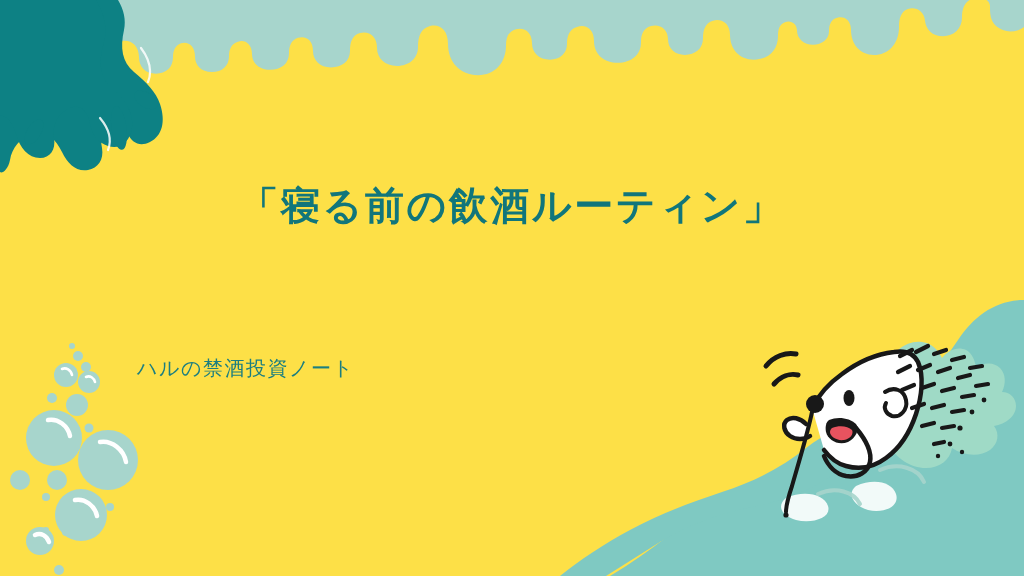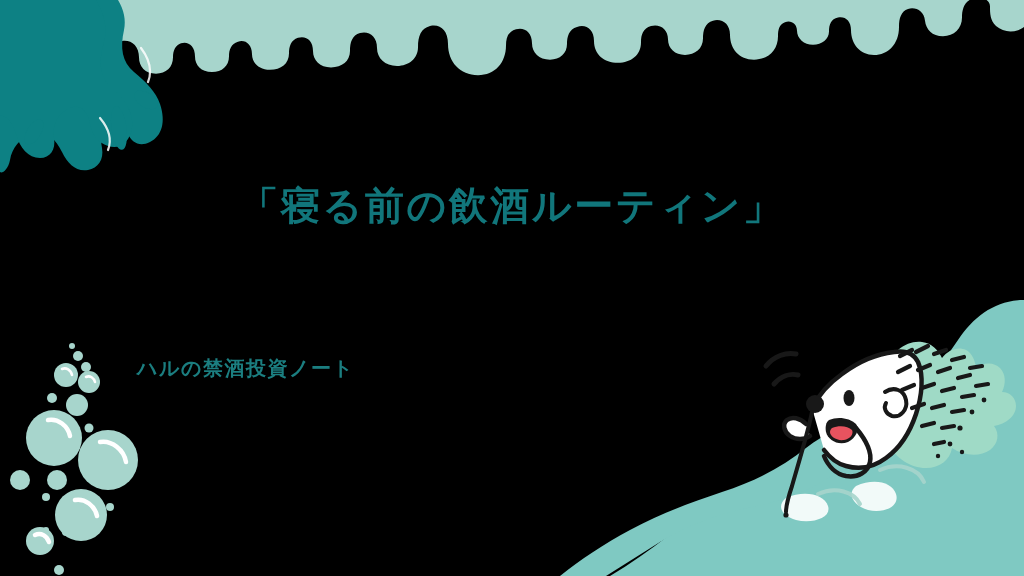--- a/index.html
+++ b/index.html
@@ -7,21 +7,21 @@
     padding: 0;
     background: #ffffff;
   }
   body {
     font-family: "DejaVu Sans", sans-serif;
   }
   #canvas {
     position: relative;
     width: 1024px;
     height: 576px;
-    background: #000000;
+    background: #fde047;
     overflow: hidden;
   }
   .layer {
     position: absolute;
     top: 0;
     left: 0;
     width: 1024px;
     height: 576px;
     pointer-events: none;
   }
@@ -44,21 +44,21 @@
     line-height: 1.0;
     white-space: nowrap;
   }
   .title-line.l1 { margin-bottom: 28px; }
   .subtitle {
     position: absolute;
     left: 137px;
     top: 355px;
     font-family: "DejaVu Sans", sans-serif;
     font-size: 20px;
-    font-weight: 700;
+    font-weight: 400;
     letter-spacing: 1.5px;
     color: #1b7e80;
     white-space: nowrap;
     z-index: 20;
   }
 </style>
 </head>
 <body>
 
 <div id="canvas">

